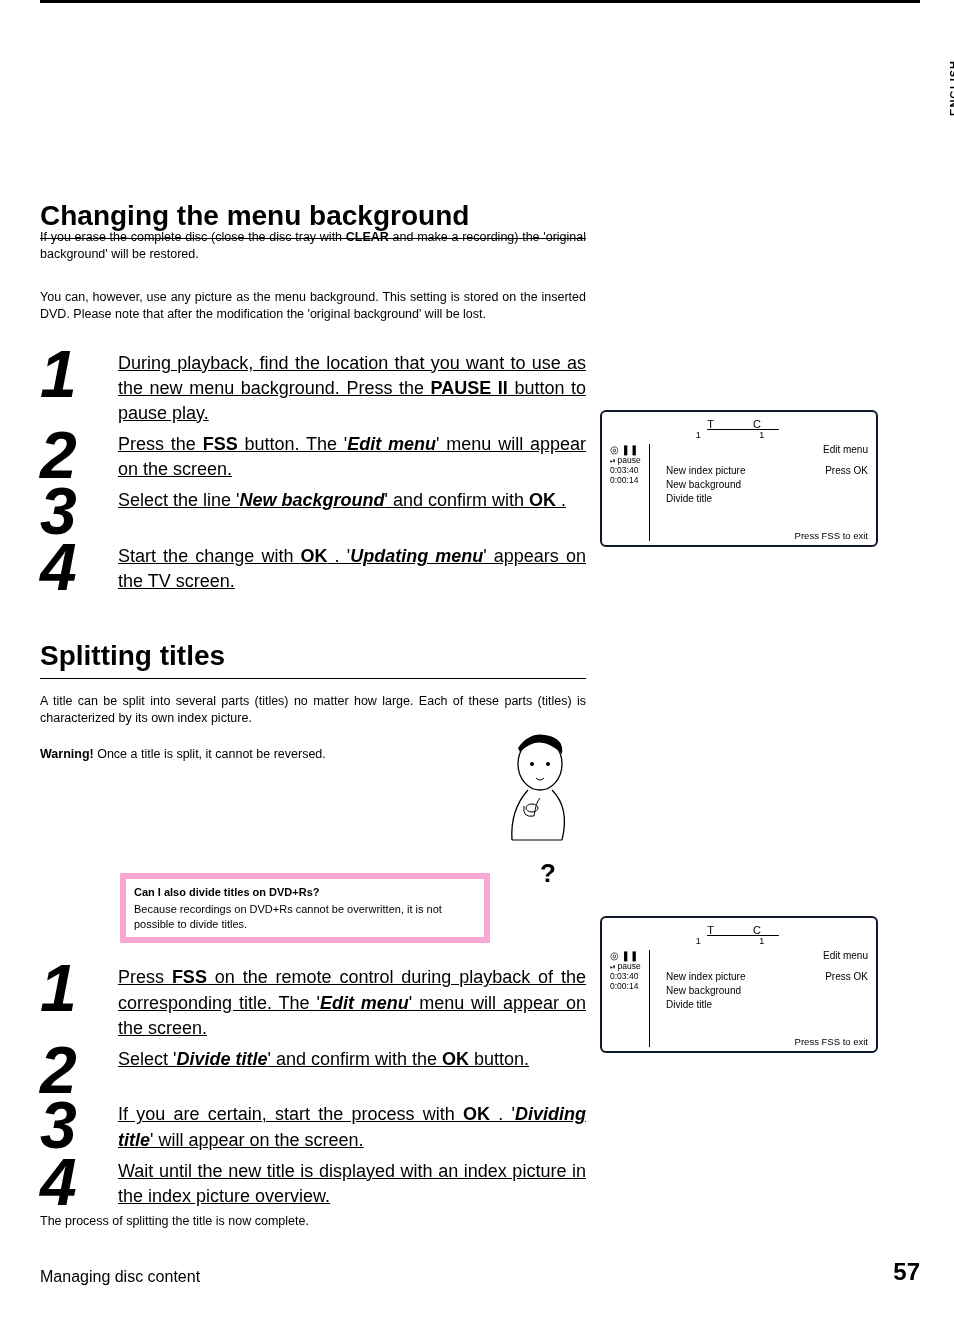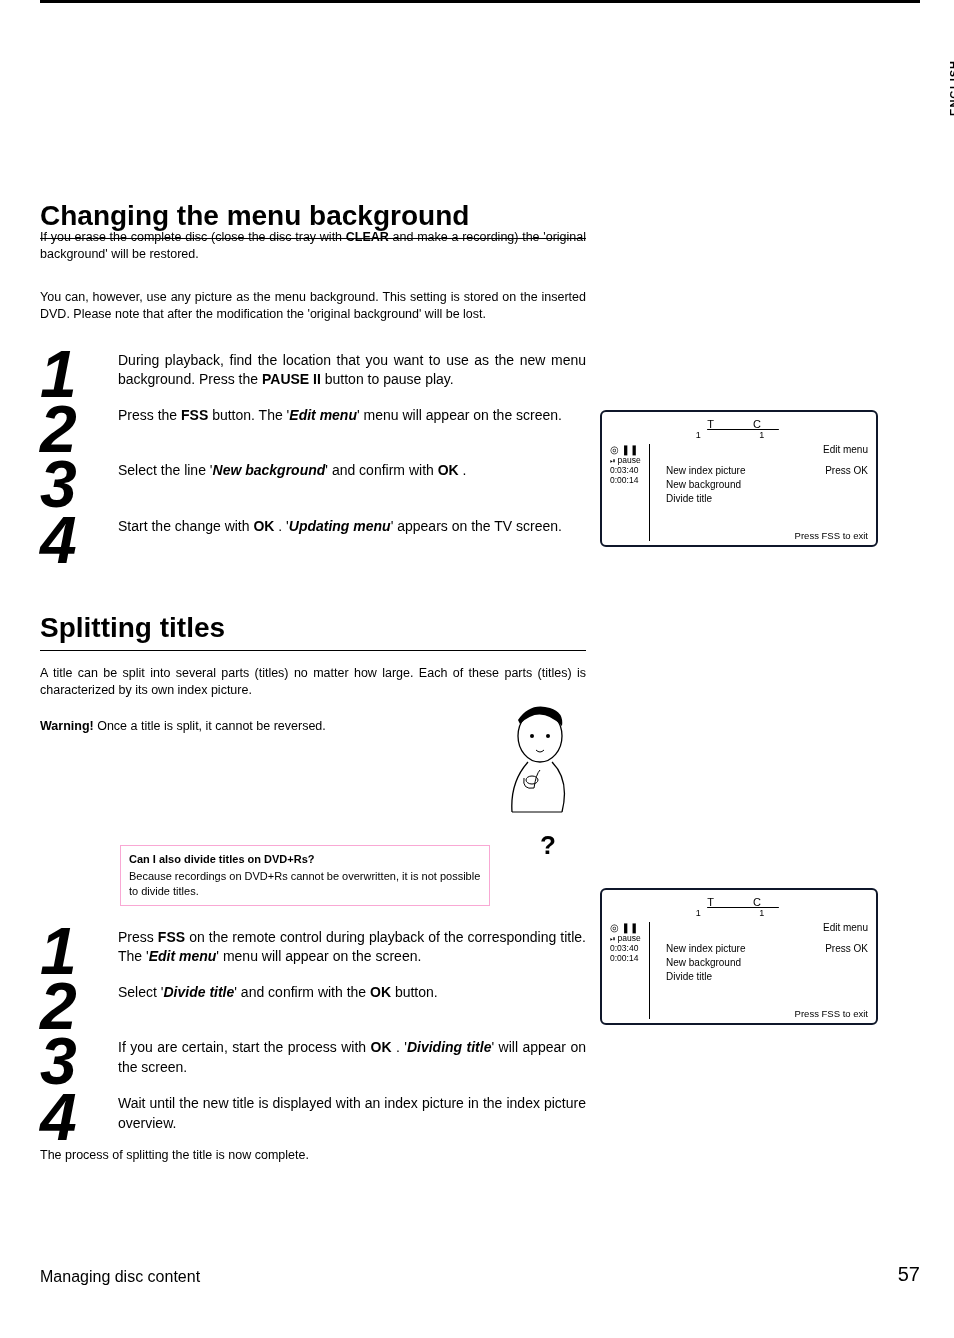--- a/index.html
+++ b/index.html
@@ -62,25 +62,26 @@
   .step-num {
     font-size: 66px;
     font-weight: 900;
     font-family: Arial Black, Arial, sans-serif;
     line-height: 0.78;
     width: 78px;
     flex-shrink: 0;
     font-style: italic;
   }
   .step-text {
-    font-size: 14px;
+    font-size: 18px;
     line-height: 1.4;
     text-align: justify;
     flex: 1;
     padding-top: 2px;
+    text-decoration: underline;
   }
   .after-steps {
     width: 546px;
     font-size: 12.5px;
     line-height: 1.4;
     text-align: justify;
     margin-top: 4px;
   }
   .bold { font-weight: bold; }
   .bolditalic { font-weight: bold; font-style: italic; }
@@ -105,21 +106,21 @@
   .tv-main {
     flex: 1;
     padding-left: 8px;
   }
   .tv-menu-title { text-align: right; margin-bottom: 10px; }
   .tv-row { display:flex; justify-content:space-between; margin-bottom:3px;padding-left:8px;}
   .tv-footer { text-align:right; margin-top:26px; font-size:9.5px;}
   .tv-side-icon { font-size:10px; }
 
   .note-box {
-    border: 1px solid #f9a8d4;
+    border: 6px solid #f9a8d4;
     width: 370px;
     padding: 6px 8px;
     font-size: 11px;
     line-height: 1.35;
     margin-left: 80px;
   }
   .note-title { font-weight: bold; margin-bottom:2px; }
   .qmark {
     position: absolute;
     font-size: 26px;
@@ -133,21 +134,21 @@
   .footer {
     position: absolute;
     bottom: 52px;
     left: 40px;
     width: 880px;
     display: flex;
     justify-content: space-between;
     align-items: flex-end;
   }
   .footer-left { font-size: 16px; }
-  .footer-right { font-size: 20px; font-weight: normal; }
+  .footer-right { font-size: 24px; font-weight: bold; }
 </style>
 </head>
 <body>
 
 <div class="header-bar"></div>
 <div class="lang-tab">ENGLISH</div>
 
 <div class="page">
 
   <div style="position:relative; top:70px;">

